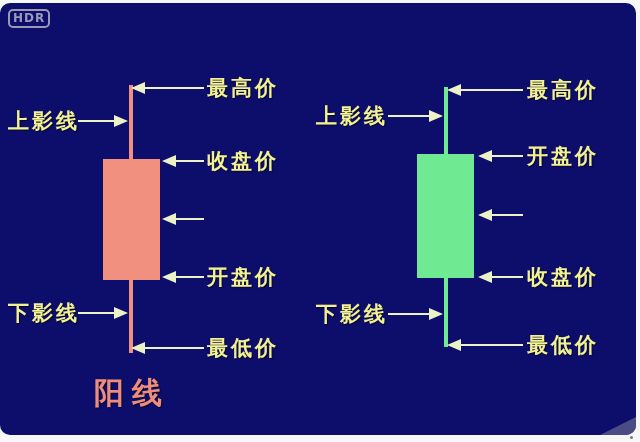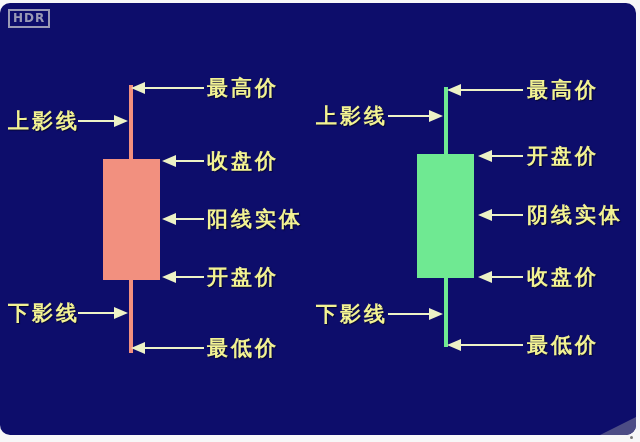--- a/index.html
+++ b/index.html
@@ -14,21 +14,21 @@
     position:absolute;
     left:0;top:3px;
     width:636px;height:432px;
     background:var(--background,#0d0d6b);
     border-radius:10px;
     overflow:hidden;
   }
   .hdr-badge{
     position:absolute;left:8px;top:6px;
     border:2px solid var(--hdr,#9a9ab5);
-    border-radius:0;
+    border-radius:5px;
     color:var(--hdr,#9a9ab5);
     font-size:12px;font-weight:bold;letter-spacing:1px;
     padding:0 3px;line-height:15px;
   }
   .wick{position:absolute;width:4px;}
   .body-rect{position:absolute;width:57px;}
   .bull{background:var(--bullish,#f2907f);}
   .bear{background:var(--bearish,#6fe992);}
   .lbl{
     position:absolute;
@@ -95,38 +95,38 @@
       <div class="head-l" style="left:131px;top:79px;"></div>
       <div class="aline" style="left:145px;top:84px;width:59px;"></div>
     </div>
 
     <div class="lbl" style="left:207px;top:145px;">收盘价</div>
     <div>
       <div class="head-l" style="left:162px;top:152px;"></div>
       <div class="aline" style="left:176px;top:157px;width:28px;"></div>
     </div>
 
-    <div class="lbl" style="left:207px;top:203px;">阳线实体</div>
     <div>
       <div class="head-l" style="left:162px;top:210px;"></div>
       <div class="aline" style="left:176px;top:215px;width:28px;"></div>
     </div>
 
     <div class="lbl" style="left:207px;top:261px;">开盘价</div>
     <div>
       <div class="head-l" style="left:162px;top:268px;"></div>
       <div class="aline" style="left:176px;top:273px;width:28px;"></div>
     </div>
 
     <div class="lbl" style="left:207px;top:332px;">最低价</div>
     <div>
       <div class="head-l" style="left:131px;top:339px;"></div>
       <div class="aline" style="left:145px;top:344px;width:59px;"></div>
     </div>
 
+    <div class="caption bull-t" style="left:94px;top:373px;">阳线</div>
 
     <div class="wick bear" style="left:444px;top:84px;height:260px;"></div>
     <div class="body-rect bear" style="left:417px;top:151px;height:124px;"></div>
 
     <div class="lbl" style="left:316px;top:100px;">上影线</div>
     <div>
       <div class="aline" style="left:388px;top:112px;width:41px;"></div>
       <div class="head-r" style="left:429px;top:107px;"></div>
     </div>
 
@@ -141,21 +141,20 @@
       <div class="head-l" style="left:447px;top:81px;"></div>
       <div class="aline" style="left:461px;top:86px;width:62px;"></div>
     </div>
 
     <div class="lbl" style="left:527px;top:140px;">开盘价</div>
     <div>
       <div class="head-l" style="left:478px;top:147px;"></div>
       <div class="aline" style="left:492px;top:152px;width:31px;"></div>
     </div>
 
-    <div class="lbl" style="left:527px;top:199px;">阴线实体</div>
     <div>
       <div class="head-l" style="left:478px;top:206px;"></div>
       <div class="aline" style="left:492px;top:211px;width:31px;"></div>
     </div>
 
     <div class="lbl" style="left:527px;top:261px;">收盘价</div>
     <div>
       <div class="head-l" style="left:478px;top:268px;"></div>
       <div class="aline" style="left:492px;top:273px;width:31px;"></div>
     </div>

